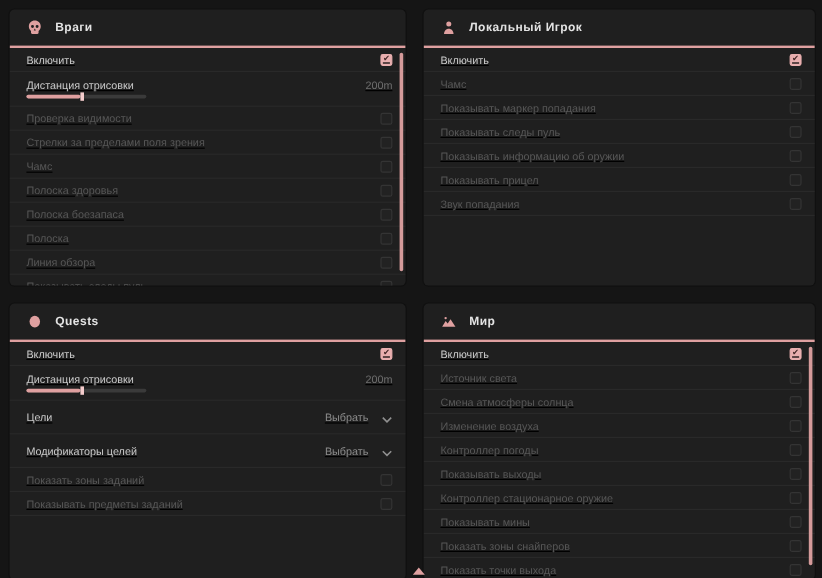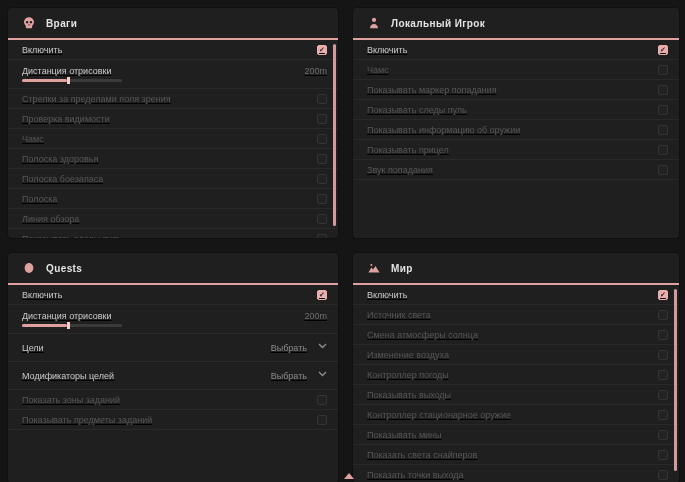--- a/index.html
+++ b/index.html
@@ -59,21 +59,21 @@
     background:#242424;border:1px solid #3a3a3a;
     display:flex;align-items:center;justify-content:center;
     font-size:7px;line-height:1;color:#452828;
     box-sizing:border-box;flex:none;
   }
   .row.off .cb{border-color:#343434;background:#222222;}
   .cb.checked{background:var(--cbfill);border-color:var(--cbfill);}
   .track{width:100px;height:3px;background:#3a3a3a;position:relative;border-radius:2px;}
   .fill{height:100%;background:var(--accent);border-radius:2px;}
   .handle{position:absolute;top:-2px;width:3px;height:7px;background:#f4cccc;}
-  .dd{display:flex;align-items:flex-start;gap:11px;}
+  .dd{display:flex;align-items:flex-end;gap:11px;}
   .ddval{color:#8b8b8b;font-size:9px;}
   .sbar{
     position:absolute;right:2px;top:36px;
     width:3px;height:182px;
     background:#d49a9a;border-radius:2px;
   }
   .tri{
     position:absolute;left:344px;top:473px;
     width:0;height:0;
     border-left:5px solid transparent;
@@ -104,25 +104,25 @@
           <div class="l1">
             <span class="lbl">Дистанция отрисовки</span>
             <span class="val">200m</span>
           </div>
           <div class="track">
             <div class="fill" style="width:45%"></div>
             <div class="handle" style="left:45%"></div>
           </div>
         </div>
         <div class="row toggle off">
+          <span class="lbl">Проверка видимости</span>
+          <span class="cb"></span>
+        </div>
+        <div class="row toggle off">
           <span class="lbl">Стрелки за пределами поля зрения</span>
-          <span class="cb"></span>
-        </div>
-        <div class="row toggle off">
-          <span class="lbl">Проверка видимости</span>
           <span class="cb"></span>
         </div>
         <div class="row toggle off">
           <span class="lbl">Чамс</span>
           <span class="cb"></span>
         </div>
         <div class="row toggle off">
           <span class="lbl">Полоска здоровья</span>
           <span class="cb"></span>
         </div>
@@ -277,21 +277,21 @@
         </div>
         <div class="row toggle off">
           <span class="lbl">Контроллер стационарное оружие</span>
           <span class="cb"></span>
         </div>
         <div class="row toggle off">
           <span class="lbl">Показывать мины</span>
           <span class="cb"></span>
         </div>
         <div class="row toggle off">
-          <span class="lbl">Показать света снайперов</span>
+          <span class="lbl">Показать зоны снайперов</span>
           <span class="cb"></span>
         </div>
         <div class="row toggle off">
           <span class="lbl">Показать точки выхода</span>
           <span class="cb"></span>
         </div>
       </div>
   <div class="sbar"></div>
     </section>
 

